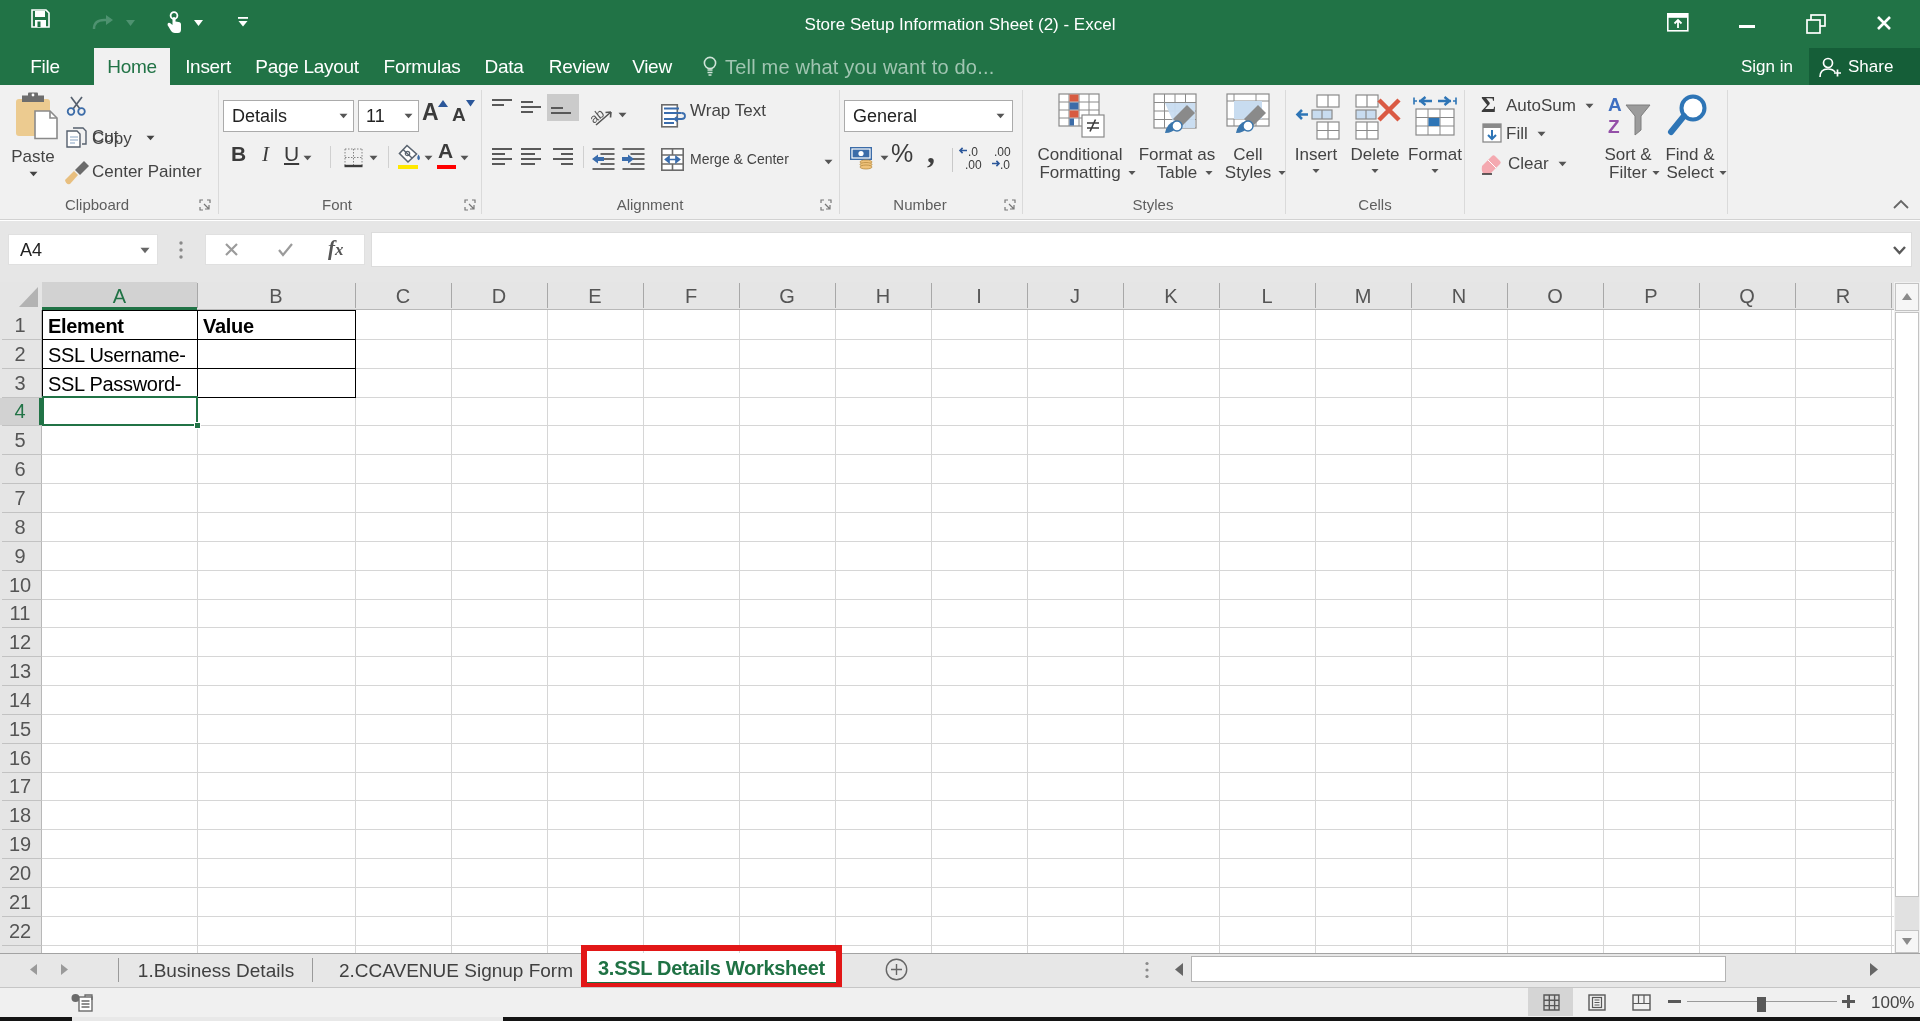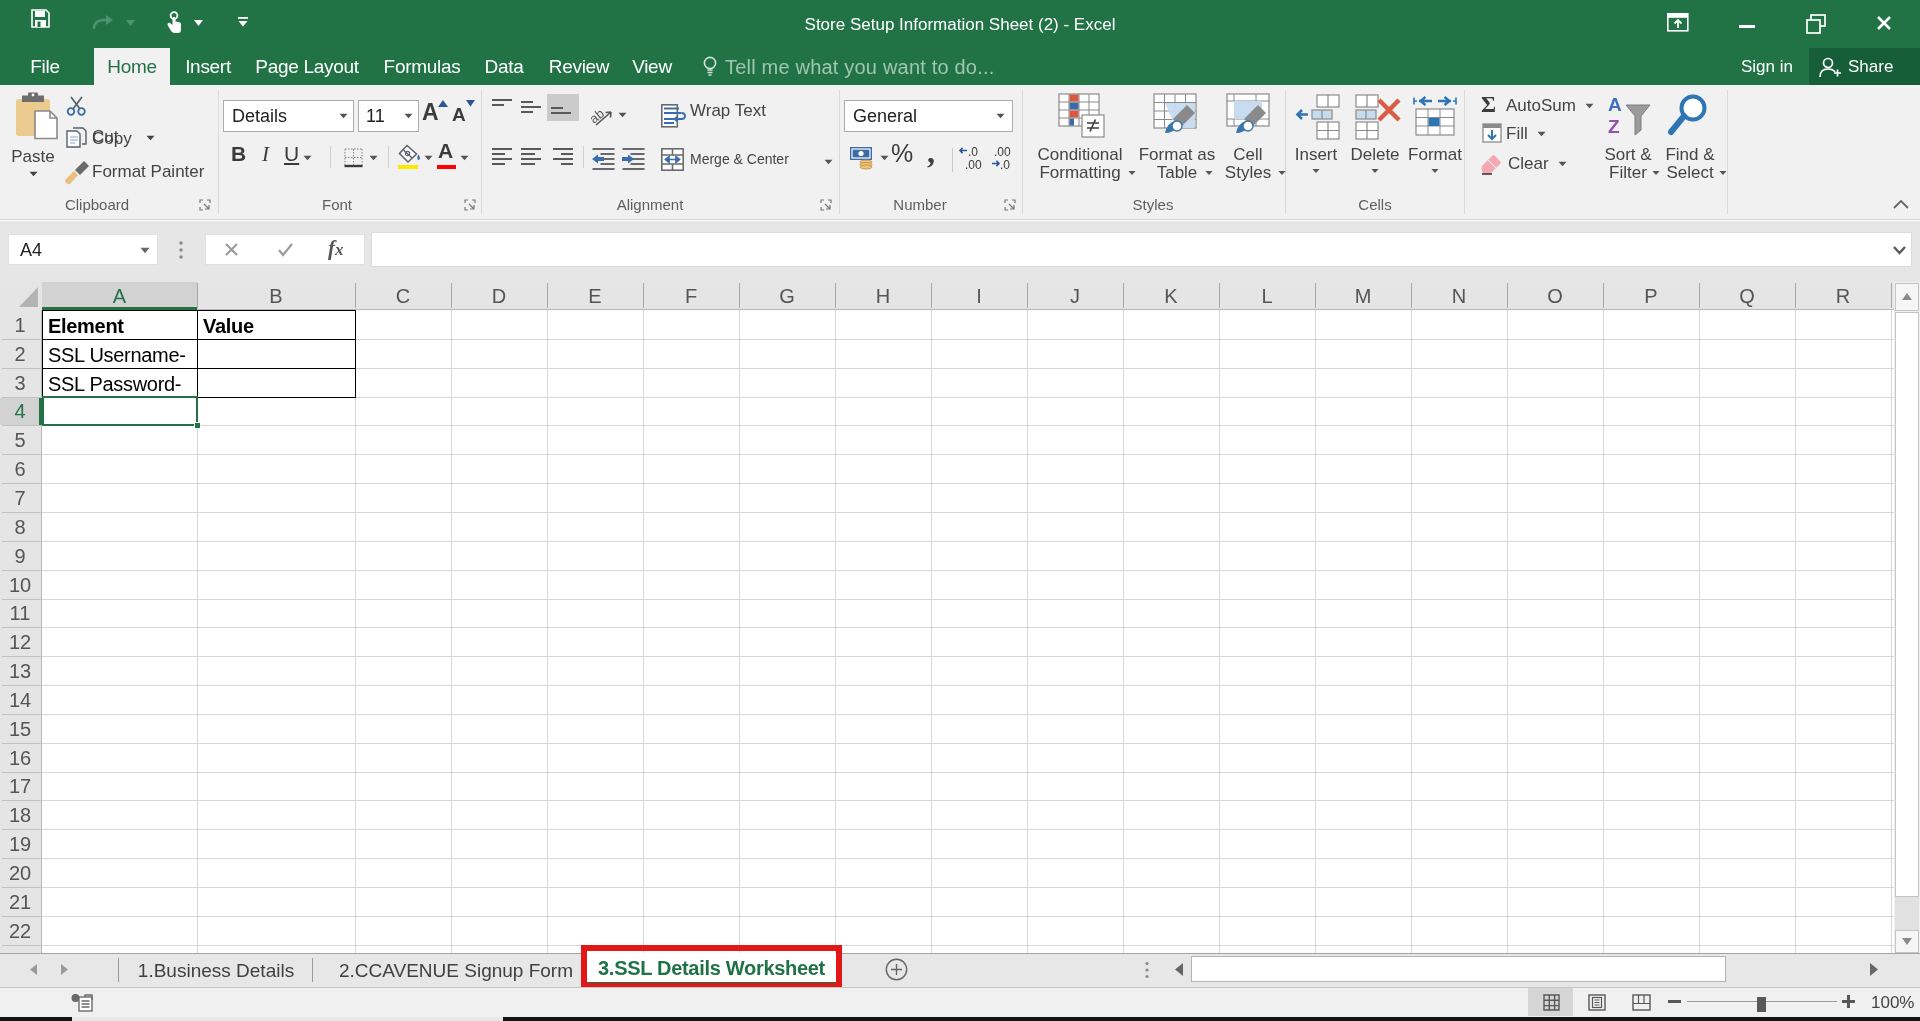--- a/index.html
+++ b/index.html
@@ -127,21 +127,21 @@
 <path d="M4 10 h8 M4 13 h8 M4 16 h5" stroke="#87a4c4" stroke-width="1.2"></path>
 </svg>
 <div class="tx" style="left:92px;top:129px;color:#444;font-size:17px;">Copy</div>
 <svg style="left:146px;top:135px" width="9" height="6" viewBox="0 0 9 6">
       <path d="M0.5 0.8 h8 l-4 4.5 z" fill="#444"></path>
     </svg>
 <svg style="left:64px;top:160px" width="26" height="24" viewBox="0 0 26 24">
 <path d="M1 20 L10 11 l4 4 L6 24 q-4 1 -5 -4 z" fill="#e8bf7f"></path>
 <path d="M11 10 l9 -9 l5 5 l-9 9 z" fill="#6b6b6b"></path>
 </svg>
-<div class="tx" style="left:92px;top:162px;color:#444;font-size:17px;">Format Painter</div>
+<div class="tx" style="left:92px;top:162px;color:#444;font-size:17px;">Center Painter</div>
 <div class="ab" style="left:223px;top:100px;width:131px;height:32px;background:#fff;border:1px solid #ababab;"></div>
 <div class="tx" style="left:232px;top:100px;height:32px;line-height:33px;color:#222;font-size:18px;">Details</div>
 <svg style="left:339px;top:113px" width="9" height="6" viewBox="0 0 9 6">
       <path d="M0.5 0.8 h8 l-4 4.5 z" fill="#555"></path>
     </svg>
 <div class="ab" style="left:358px;top:100px;width:61px;height:32px;background:#fff;border:1px solid #ababab;"></div>
 <div class="tx" style="left:366px;top:100px;height:32px;line-height:33px;color:#222;font-size:18px;">11</div>
 <svg style="left:404px;top:113px" width="9" height="6" viewBox="0 0 9 6">
       <path d="M0.5 0.8 h8 l-4 4.5 z" fill="#555"></path>
     </svg>

